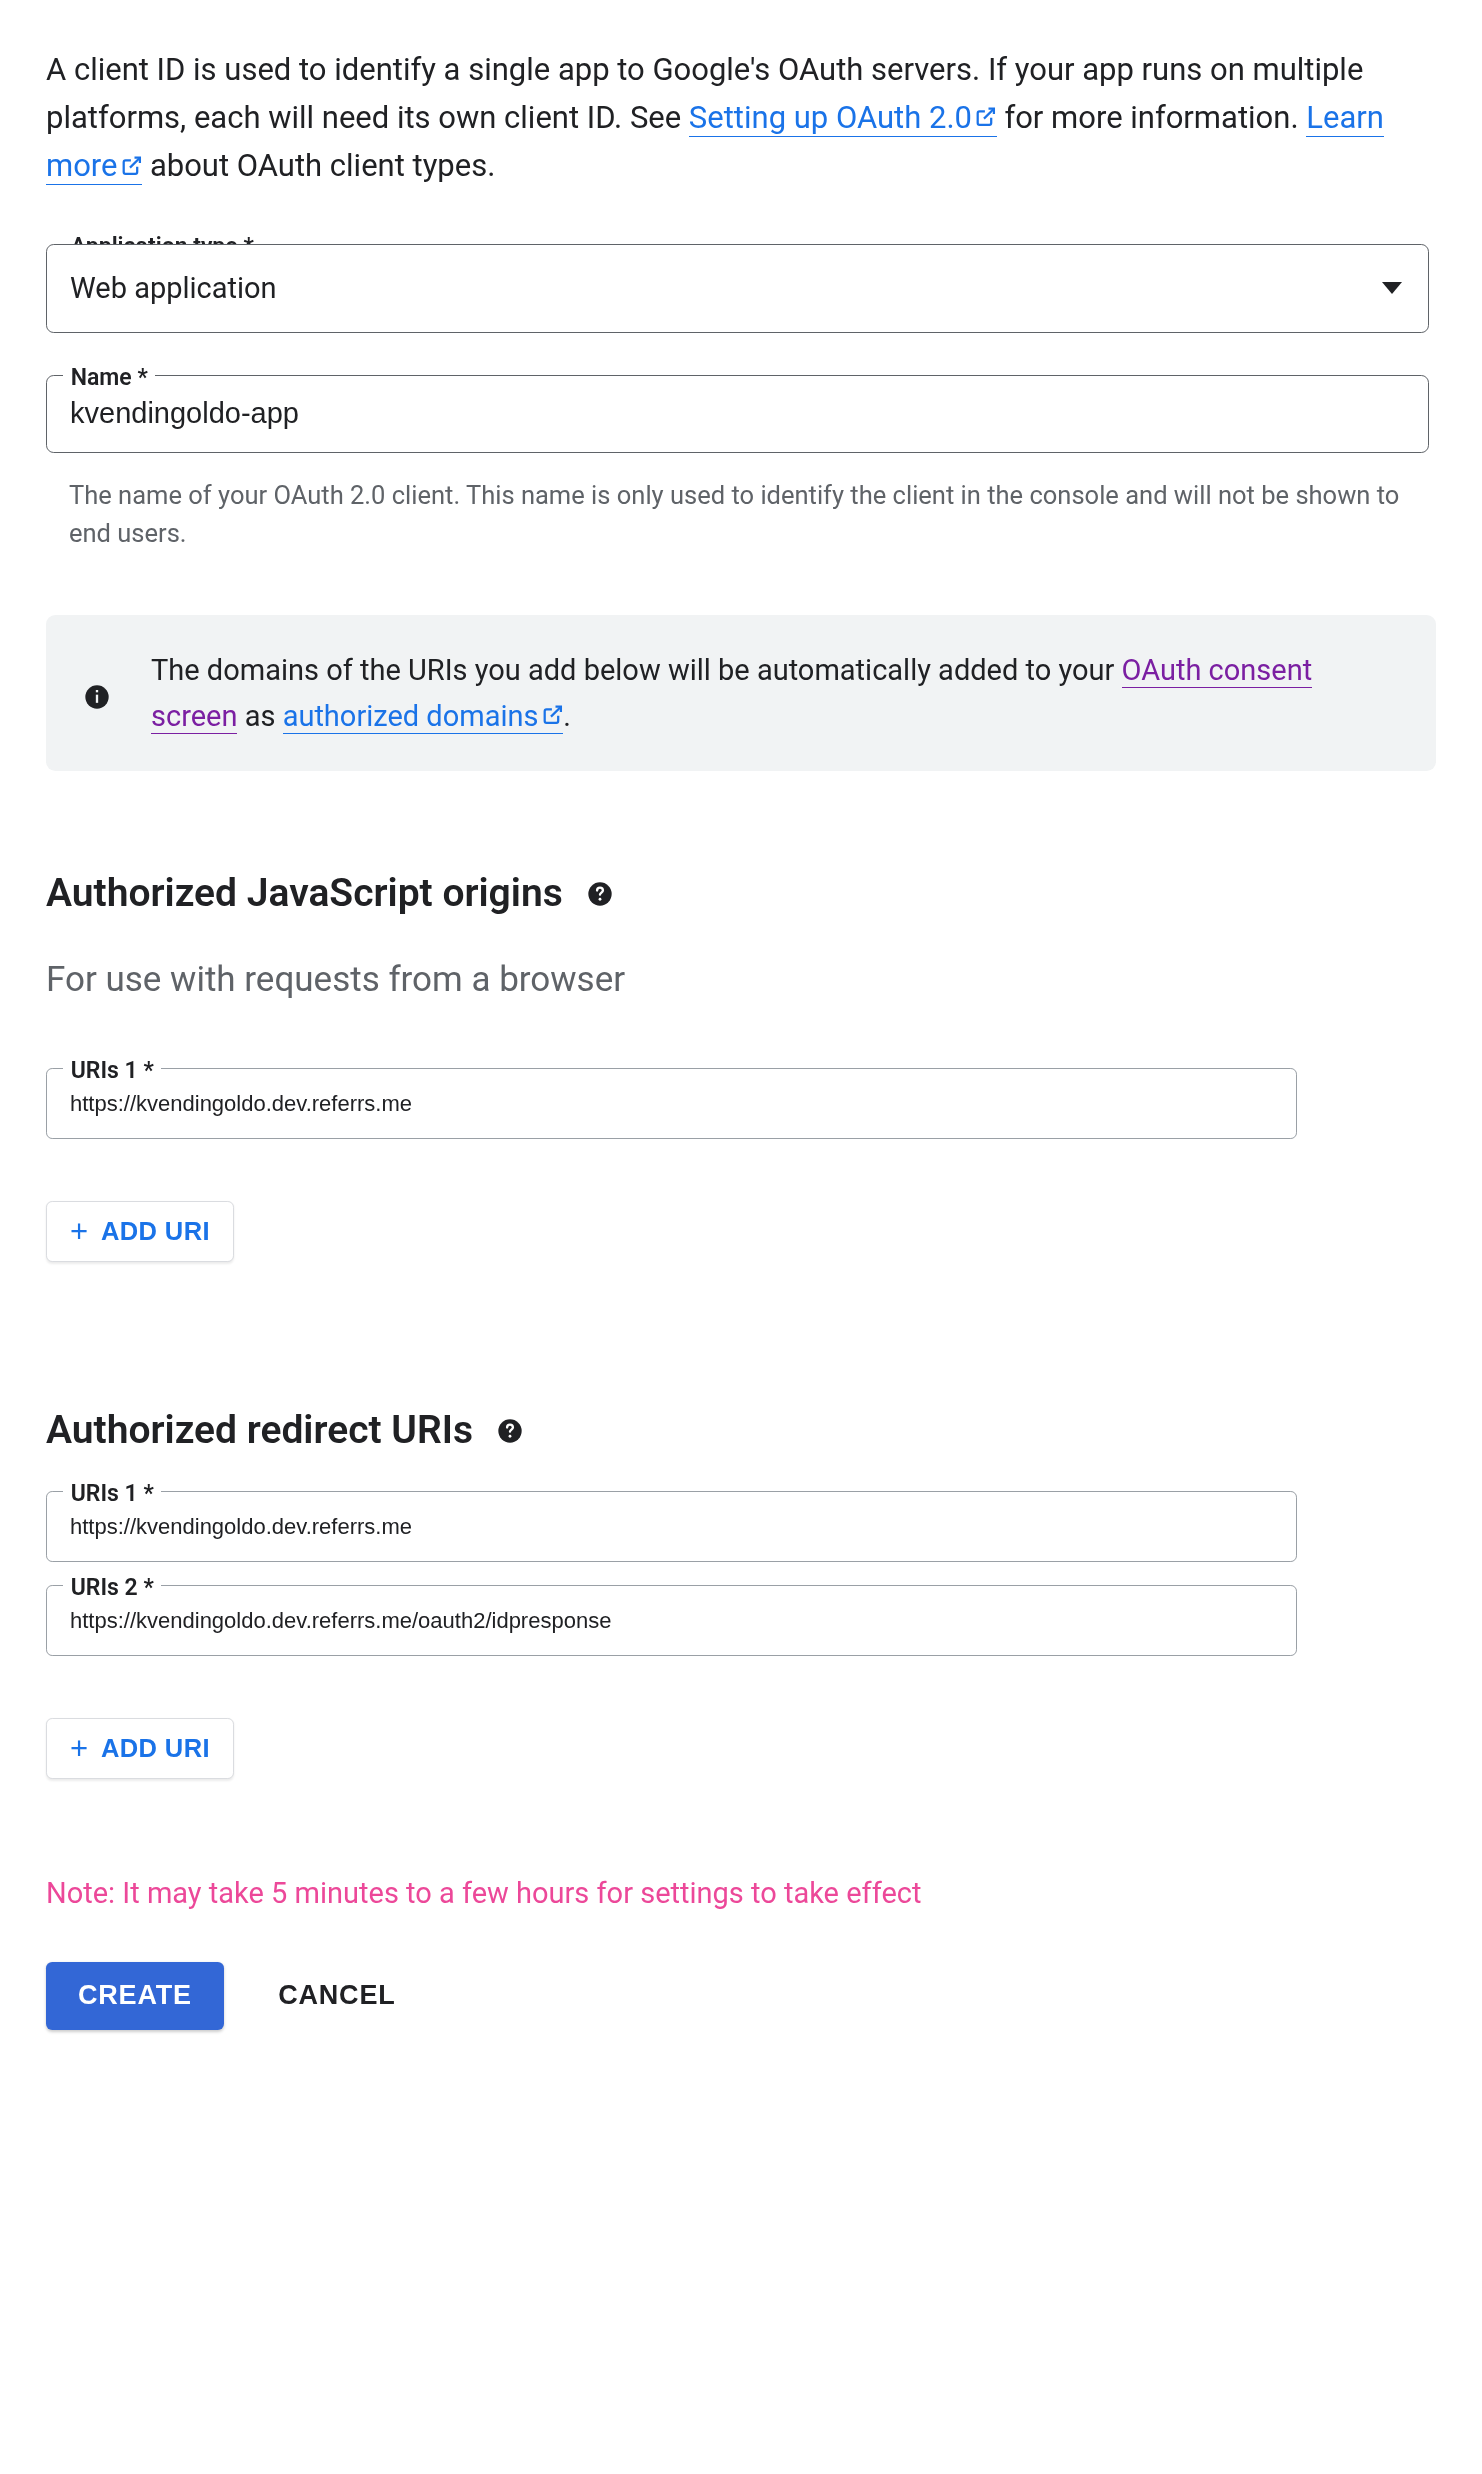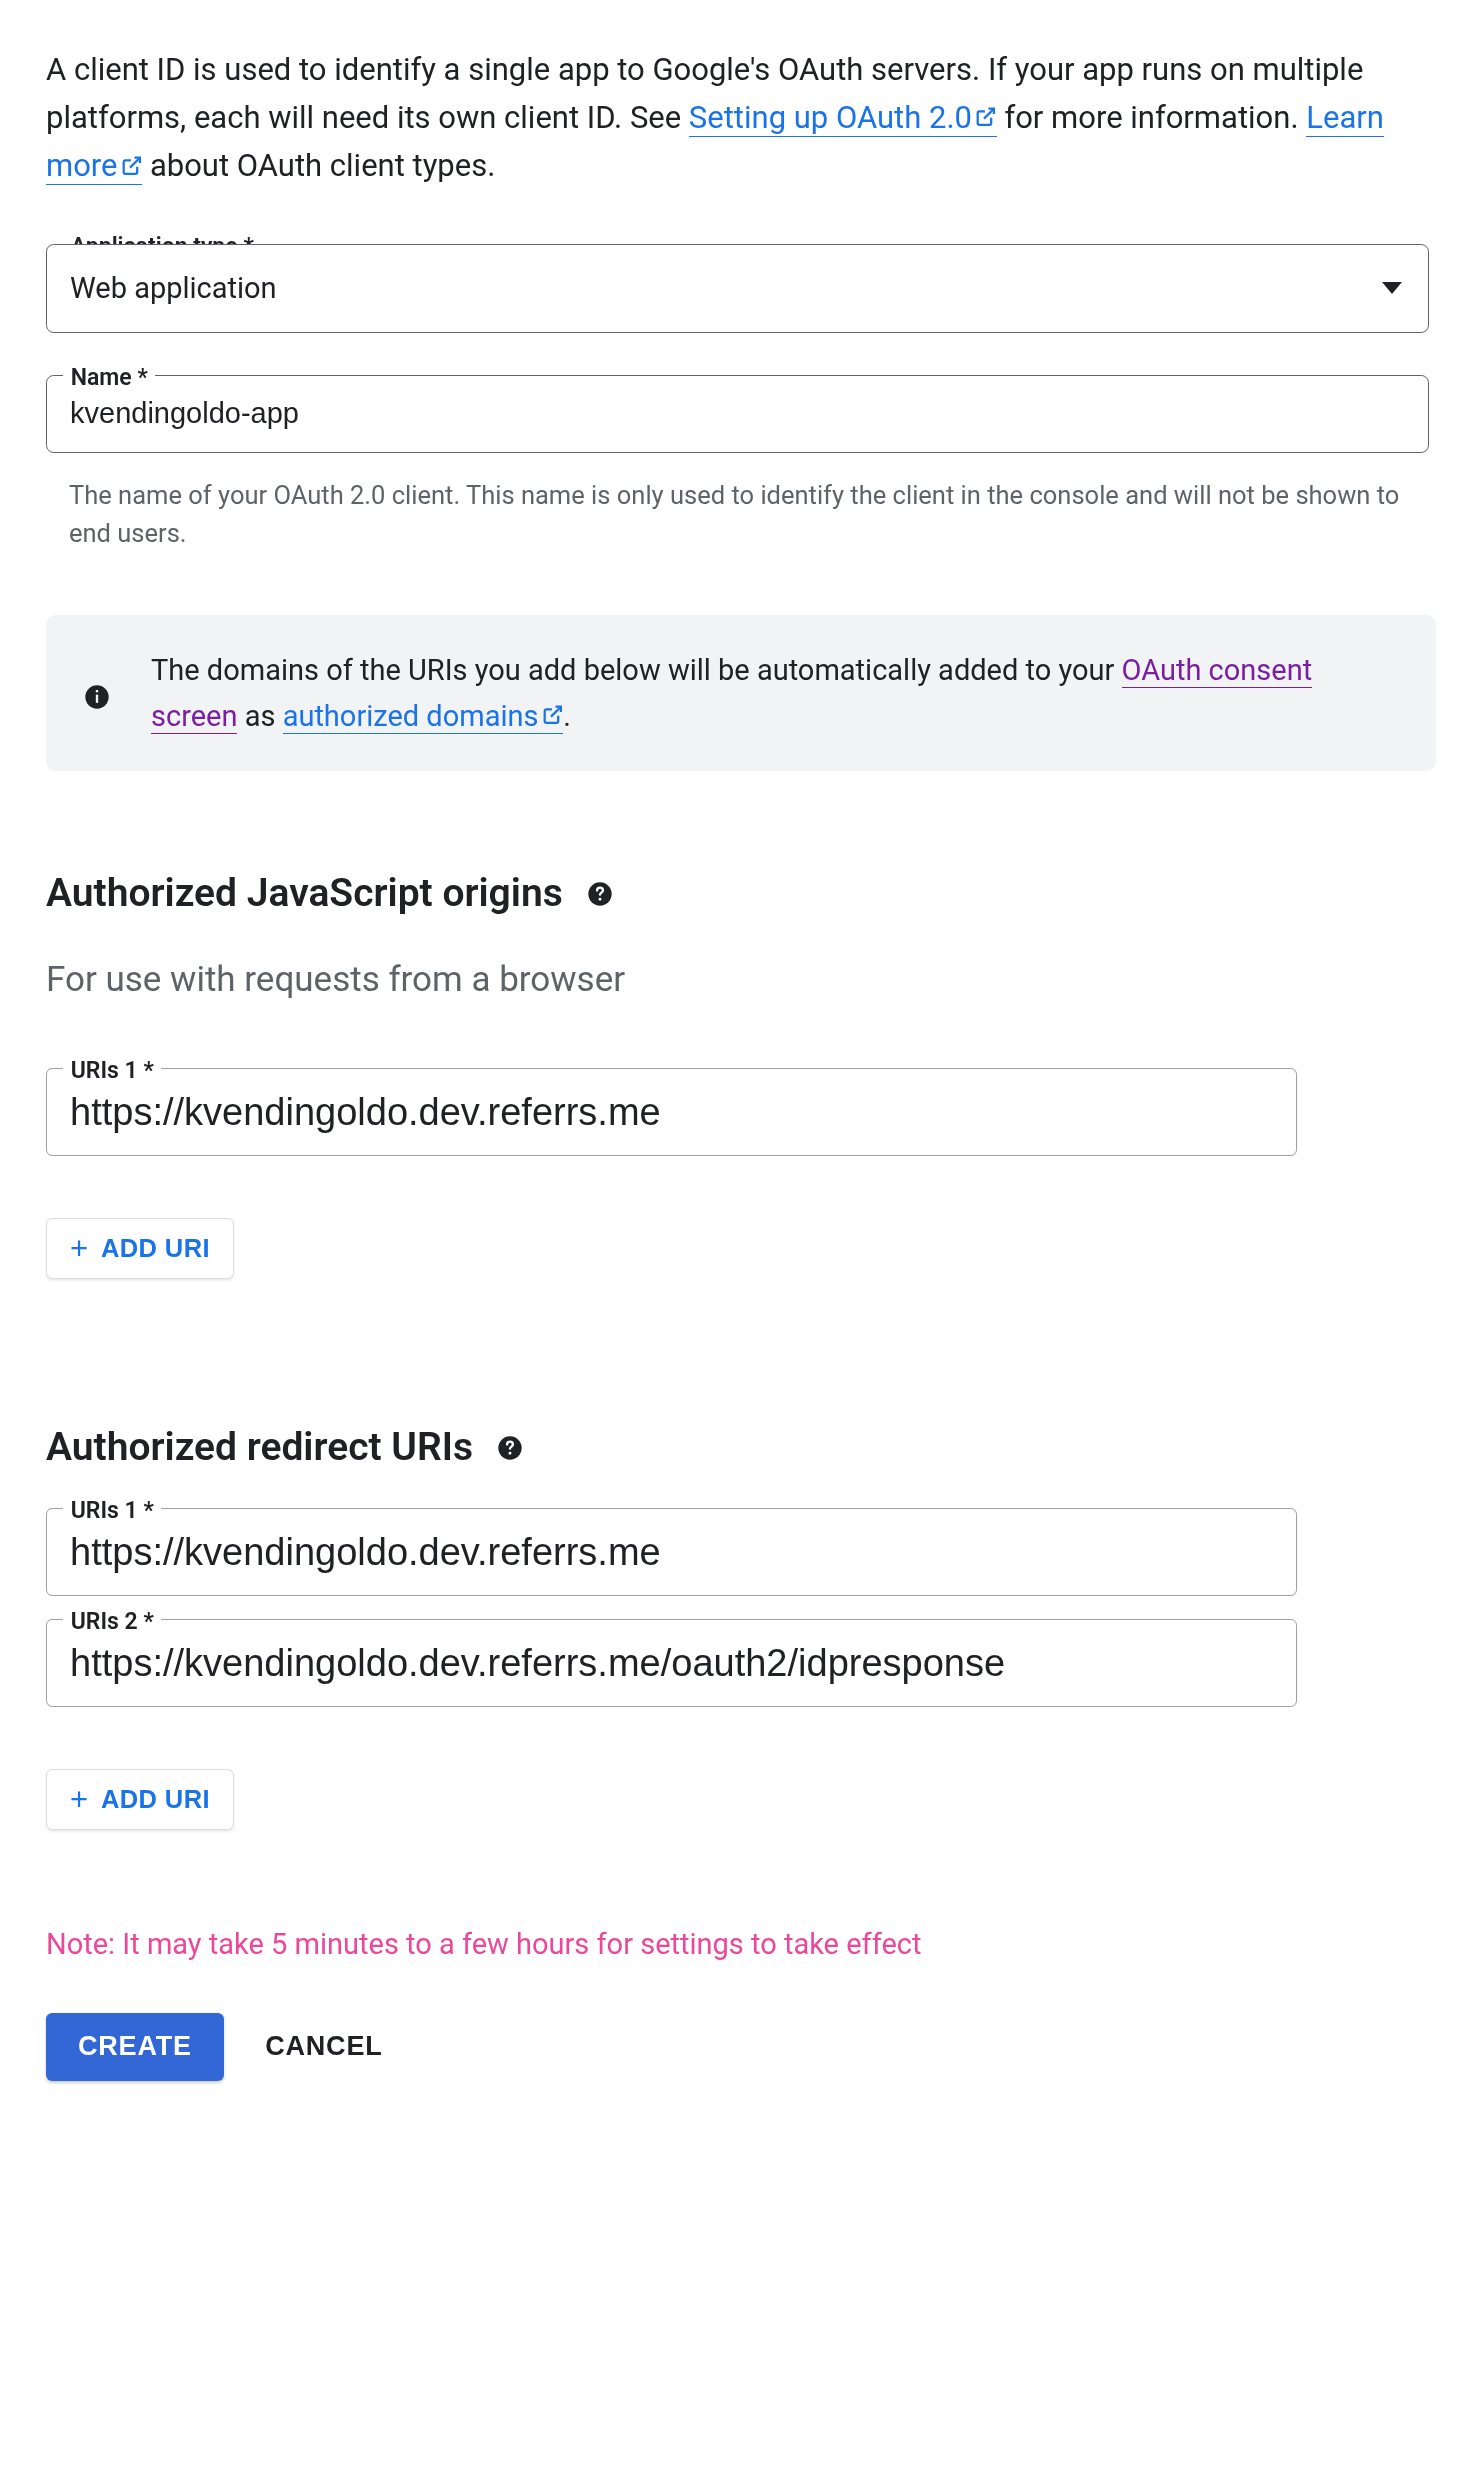--- a/index.html
+++ b/index.html
@@ -131,21 +131,21 @@
   .uri-field-wrapper {
     position: relative;
     margin-bottom: 23px;
     width: 1251px;
   }
   .uri-field {
     width: 100%;
     border: 1.5px solid #9aa0a6;
     border-radius: 6.2px;
     padding: 21.6px 23px;
-    font-size: 38px;
+    font-size: 22px;
     color: #202124;
     background: #fff;
     outline: none;
   }
   .add-uri-button {
     display: inline-flex;
     align-items: center;
     gap: 12.4px;
     border: 1.5px solid #dadce0;
     border-radius: 6.2px;
@@ -168,21 +168,21 @@
     margin-bottom: 139px;
   }
   .note-text {
     font-size: 29px;
     color: #ec4899;
     margin-top: 93px;
     margin-bottom: 46px;
   }
   .button-row {
     display: flex;
-    gap: 26px;
+    gap: 39px;
     align-items: center;
   }
   .btn-primary {
     background: #3367d6;
     color: #fff;
     border: none;
     border-radius: 6.2px;
     padding: 18.5px 32px;
     font-size: 27px;
     font-weight: 600;

